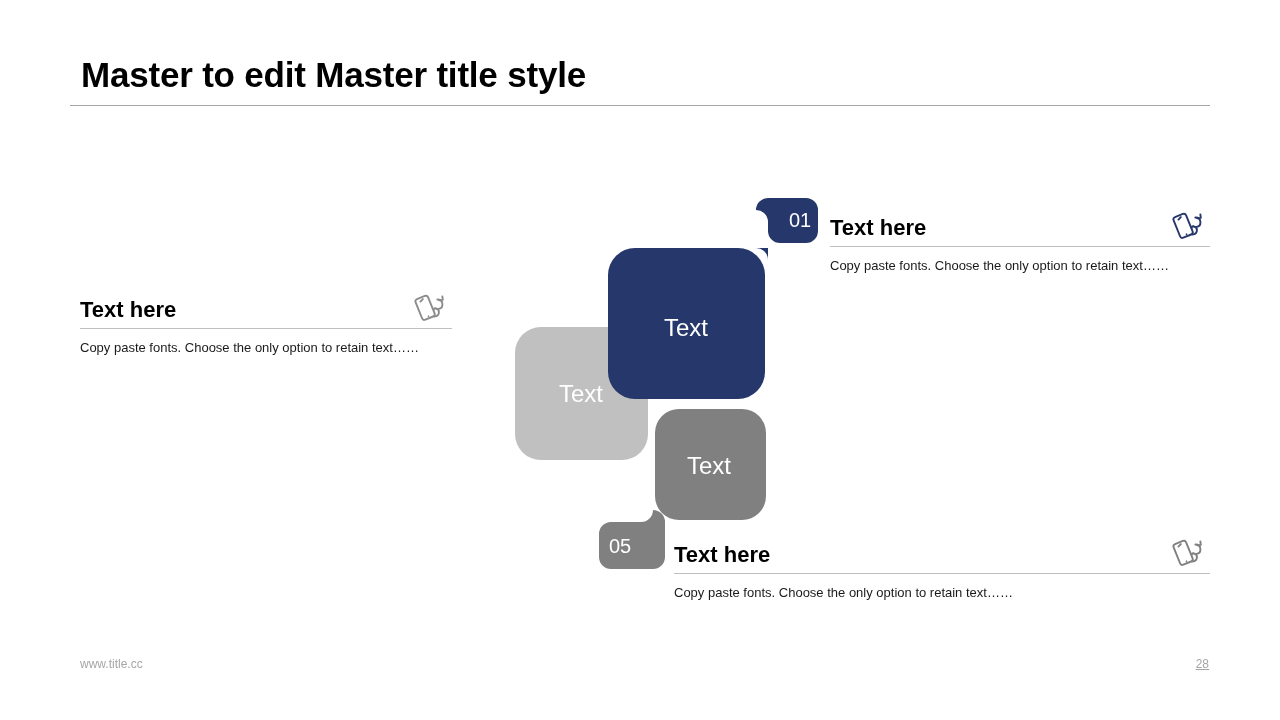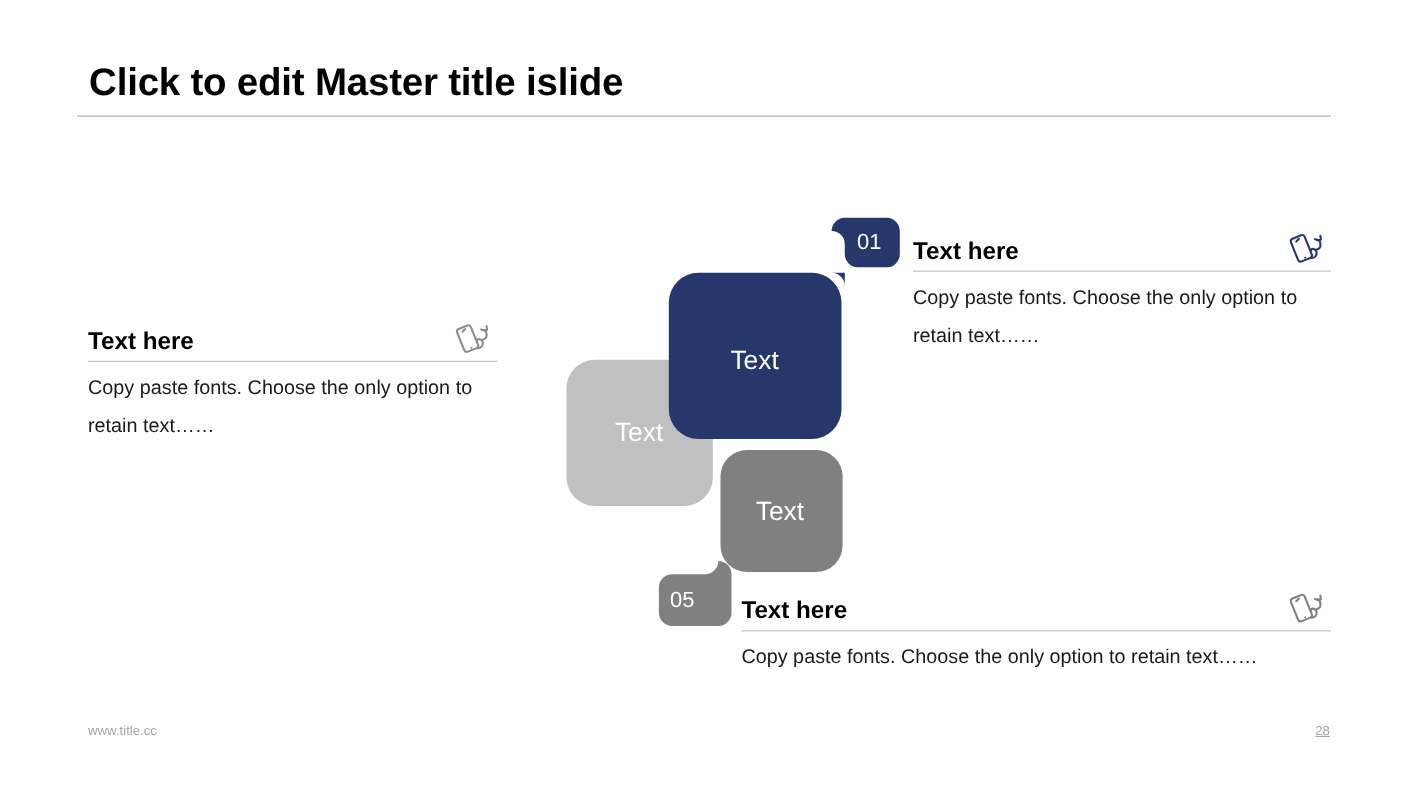--- a/index.html
+++ b/index.html
@@ -62,21 +62,21 @@
     color: #000000;
     line-height: 1.15;
     white-space: nowrap;
   }
   .txt-rule {
     height: 1px;
     background: #bfbfbf;
     margin-top: 6px;
   }
   .txt-body {
-    font-size: 18px;
+    font-size: 13px;
     color: #1a1a1a;
     line-height: 1.95;
     margin-top: 6px;
   }
 
   .icon-box {
     width: 38px;
     height: 38px;
     flex: 0 0 38px;
     position: relative;
@@ -142,21 +142,21 @@
     color: #a6a6a6;
     text-decoration: underline;
   }
 </style>
 </head>
 <body>
 
 <div class="slide">
 
   <div class="title-block">
-    <div class="title-text">Click to edit Master title islide</div>
+    <div class="title-text">Master to edit Master title style</div>
     <div class="title-rule"></div>
   </div>
 
   <div class="diagram">
     <svg width="380" height="390" viewBox="0 0 380 390" xmlns="http://www.w3.org/2000/svg">
       <defs>
         
       </defs>
 
       <g>
@@ -213,21 +213,21 @@
                  L 611,569
                  A 12 12 0 0 1 599,557
                  L 599,534
                  A 12 12 0 0 1 611,522 Z" fill="#808080" transform="translate(-450,-190)"></path>
 
         <rect x="205" y="219" width="111" height="111" rx="24" ry="24" fill="#808080"></rect>
       </g>
     </svg>
 
     <span class="tile-label" style="left:214px; top:126px;">Text</span>
-    <span class="badge-label" style="left:329px; top:20px;">01</span>
+    <span class="badge-label" style="left:339px; top:20px;">01</span>
 
     <span class="tile-label" style="left:109px; top:192px;">Text</span>
     <span class="badge-label" style="left:23px; top:100px;">02</span>
 
     <span class="tile-label" style="left:237px; top:264px;">Text</span>
     <span class="badge-label" style="left:159px; top:346px;">05</span>
   </div>
 
   <div class="txt-block" id="block-01">
     <div class="txt-head-row">

